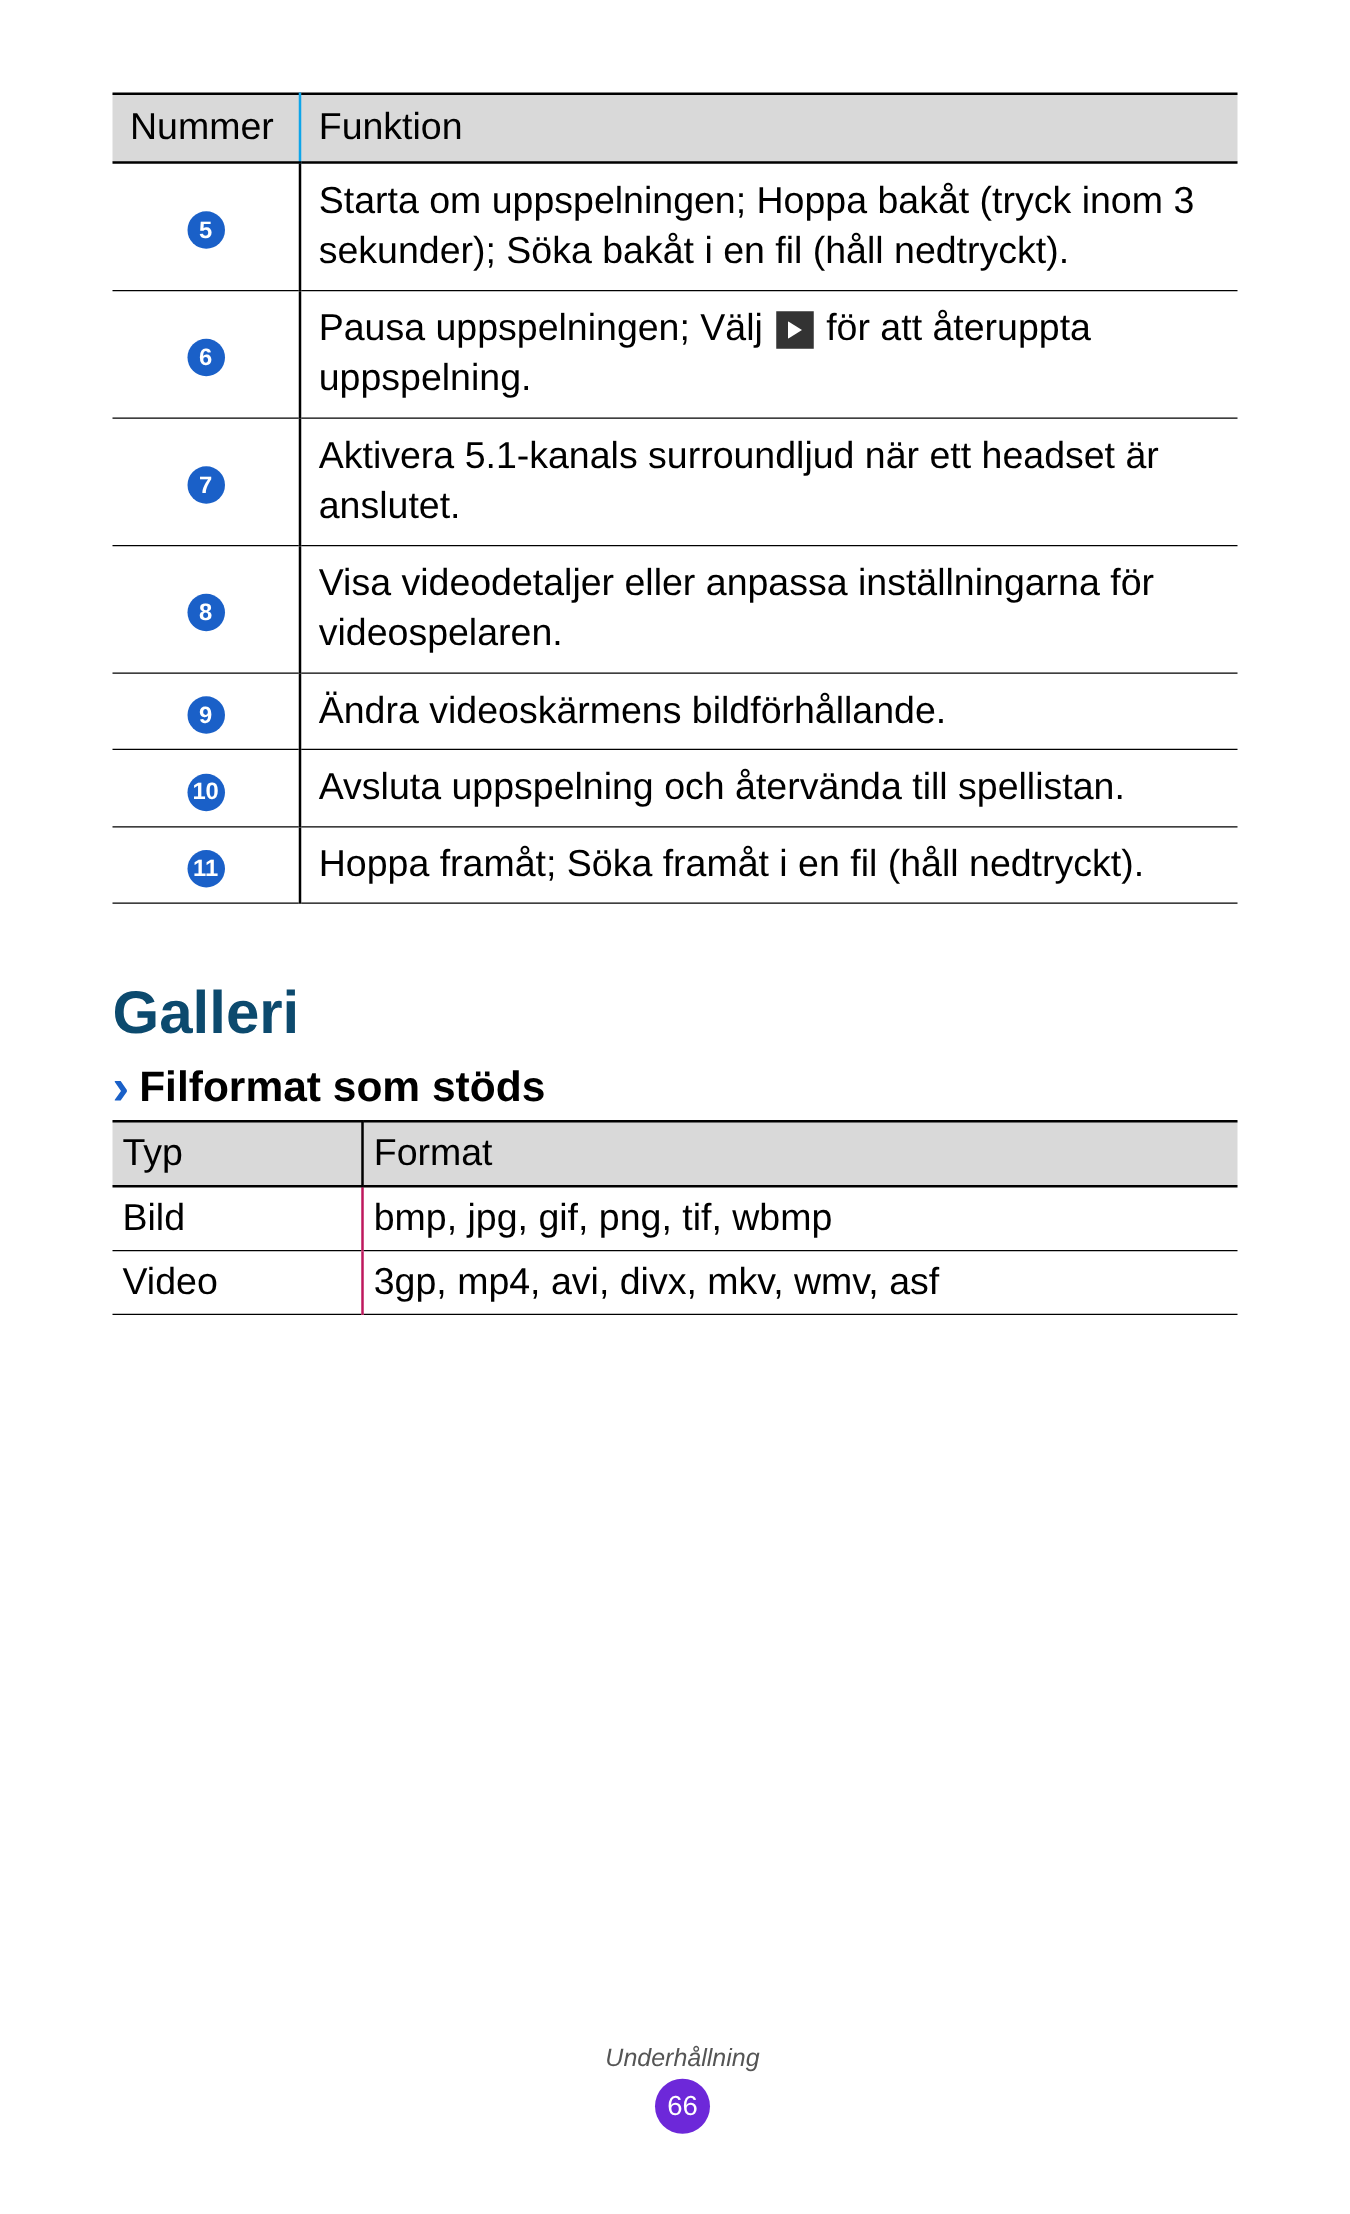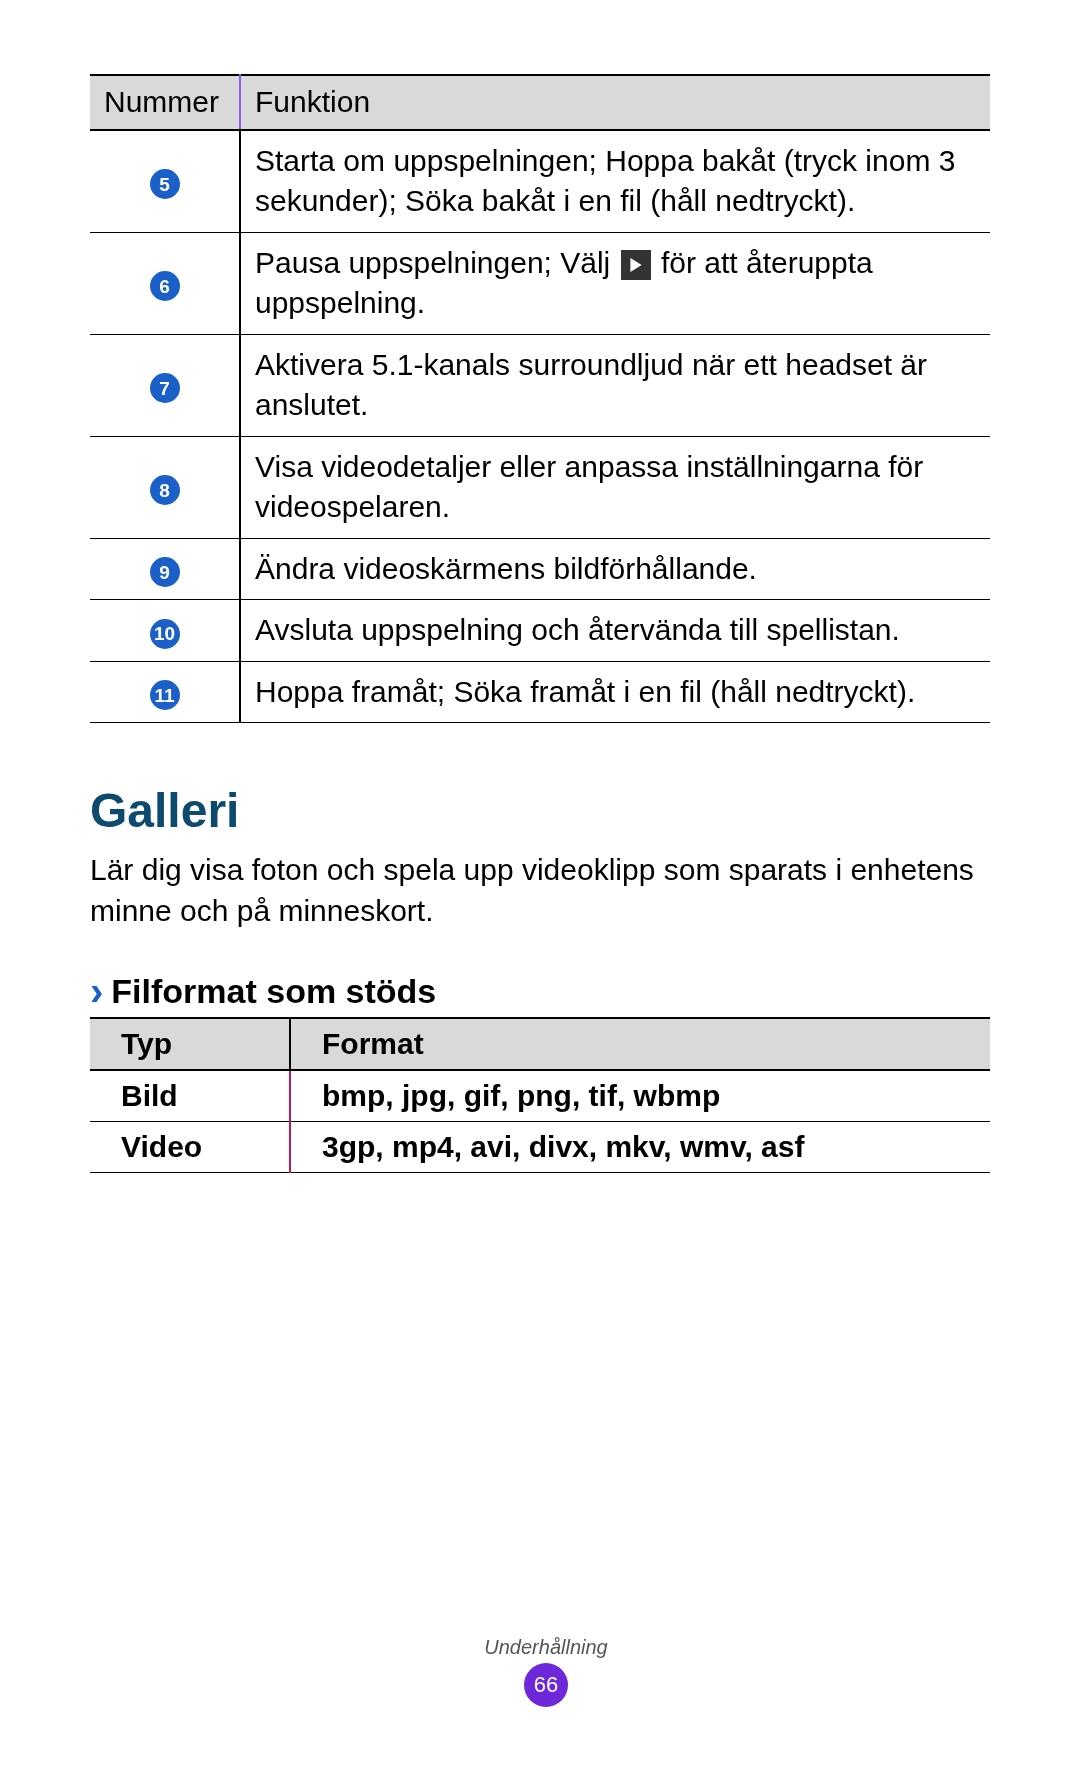--- a/index.html
+++ b/index.html
@@ -24,21 +24,21 @@
     text-align: left;
     font-weight: normal;
     vertical-align: middle;
   }
   table.t1 thead th {
     background: #d9d9d9;
     border-top: 2px solid #000;
     border-bottom: 2px solid #000;
     padding: 6px 14px;
   }
-  table.t1 thead th.col-num { width: 150px; border-right: 2px solid #8b5cf6; }
+  table.t1 thead th.col-num { width: 150px; border-right: 2px solid #0ea5e9; }
   table.t1 tbody td {
     border-bottom: 1.5px solid #000;
     padding: 10px 14px;
   }
   table.t1 tbody td.num-cell {
     border-right: 2px solid #000;
     text-align: center;
     vertical-align: middle;
     width: 150px;
   }
@@ -87,22 +87,22 @@
   }
   .chev { color: #1a60c8; font-size: 40px; font-weight: bold; line-height: 1; }
   table.t2 {
     width: 100%;
     border-collapse: collapse;
     font-size: 30px;
     line-height: 1.4;
   }
   table.t2 th, table.t2 td {
     text-align: left;
-    font-weight: bold;
-    padding: 4px 31px;
+    font-weight: normal;
+    padding: 4px 8px;
   }
   table.t2 thead th {
     background: #d9d9d9;
     border-top: 2px solid #000;
     border-bottom: 2px solid #000;
   }
   table.t2 thead th.col-type { width: 200px; border-right: 2px solid #000; }
   table.t2 tbody td { border-bottom: 1.5px solid #000; }
   table.t2 tbody td.type-cell { border-right: 2px solid #be185d; width: 200px; }
   .footer {
@@ -173,21 +173,20 @@
         <td>Avsluta uppspelning och återvända till spellistan.</td>
       </tr>
       <tr>
         <td class="num-cell"><span class="bullet">11</span></td>
         <td>Hoppa framåt; Söka framåt i en fil (håll nedtryckt).</td>
       </tr>
     </tbody>
   </table>
 
   <h2 class="section">Galleri</h2>
-  <p class="intro">Lär dig visa foton och spela upp videoklipp som sparats i enhetens minne och på minneskort.</p>
 
   <h3 class="sub">
     <span class="chev">›</span>
     <span>Filformat som stöds</span>
   </h3>
 
   <table class="t2">
     <thead>
       <tr>
         <th class="col-type">Typ</th>

